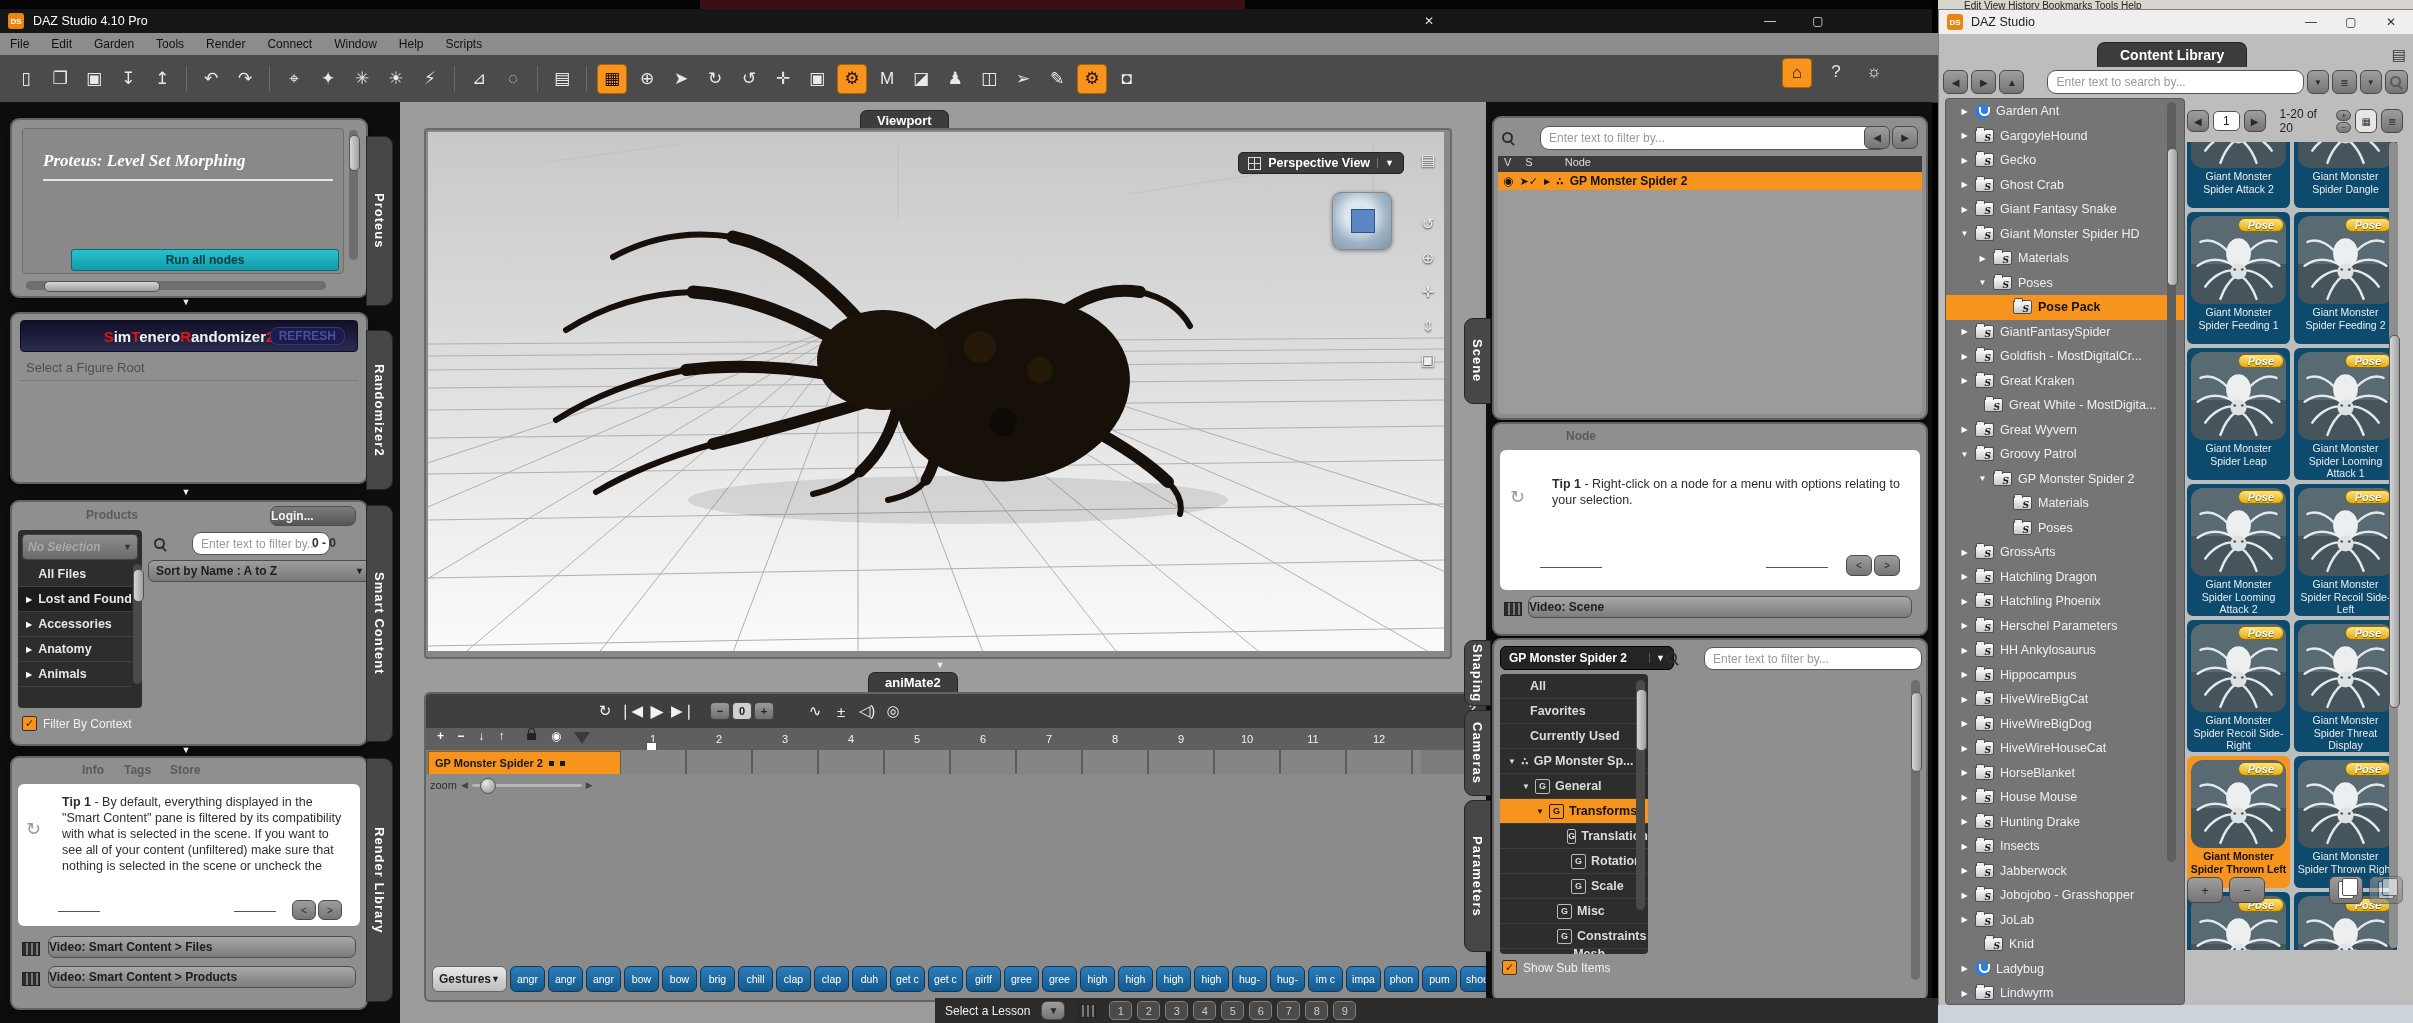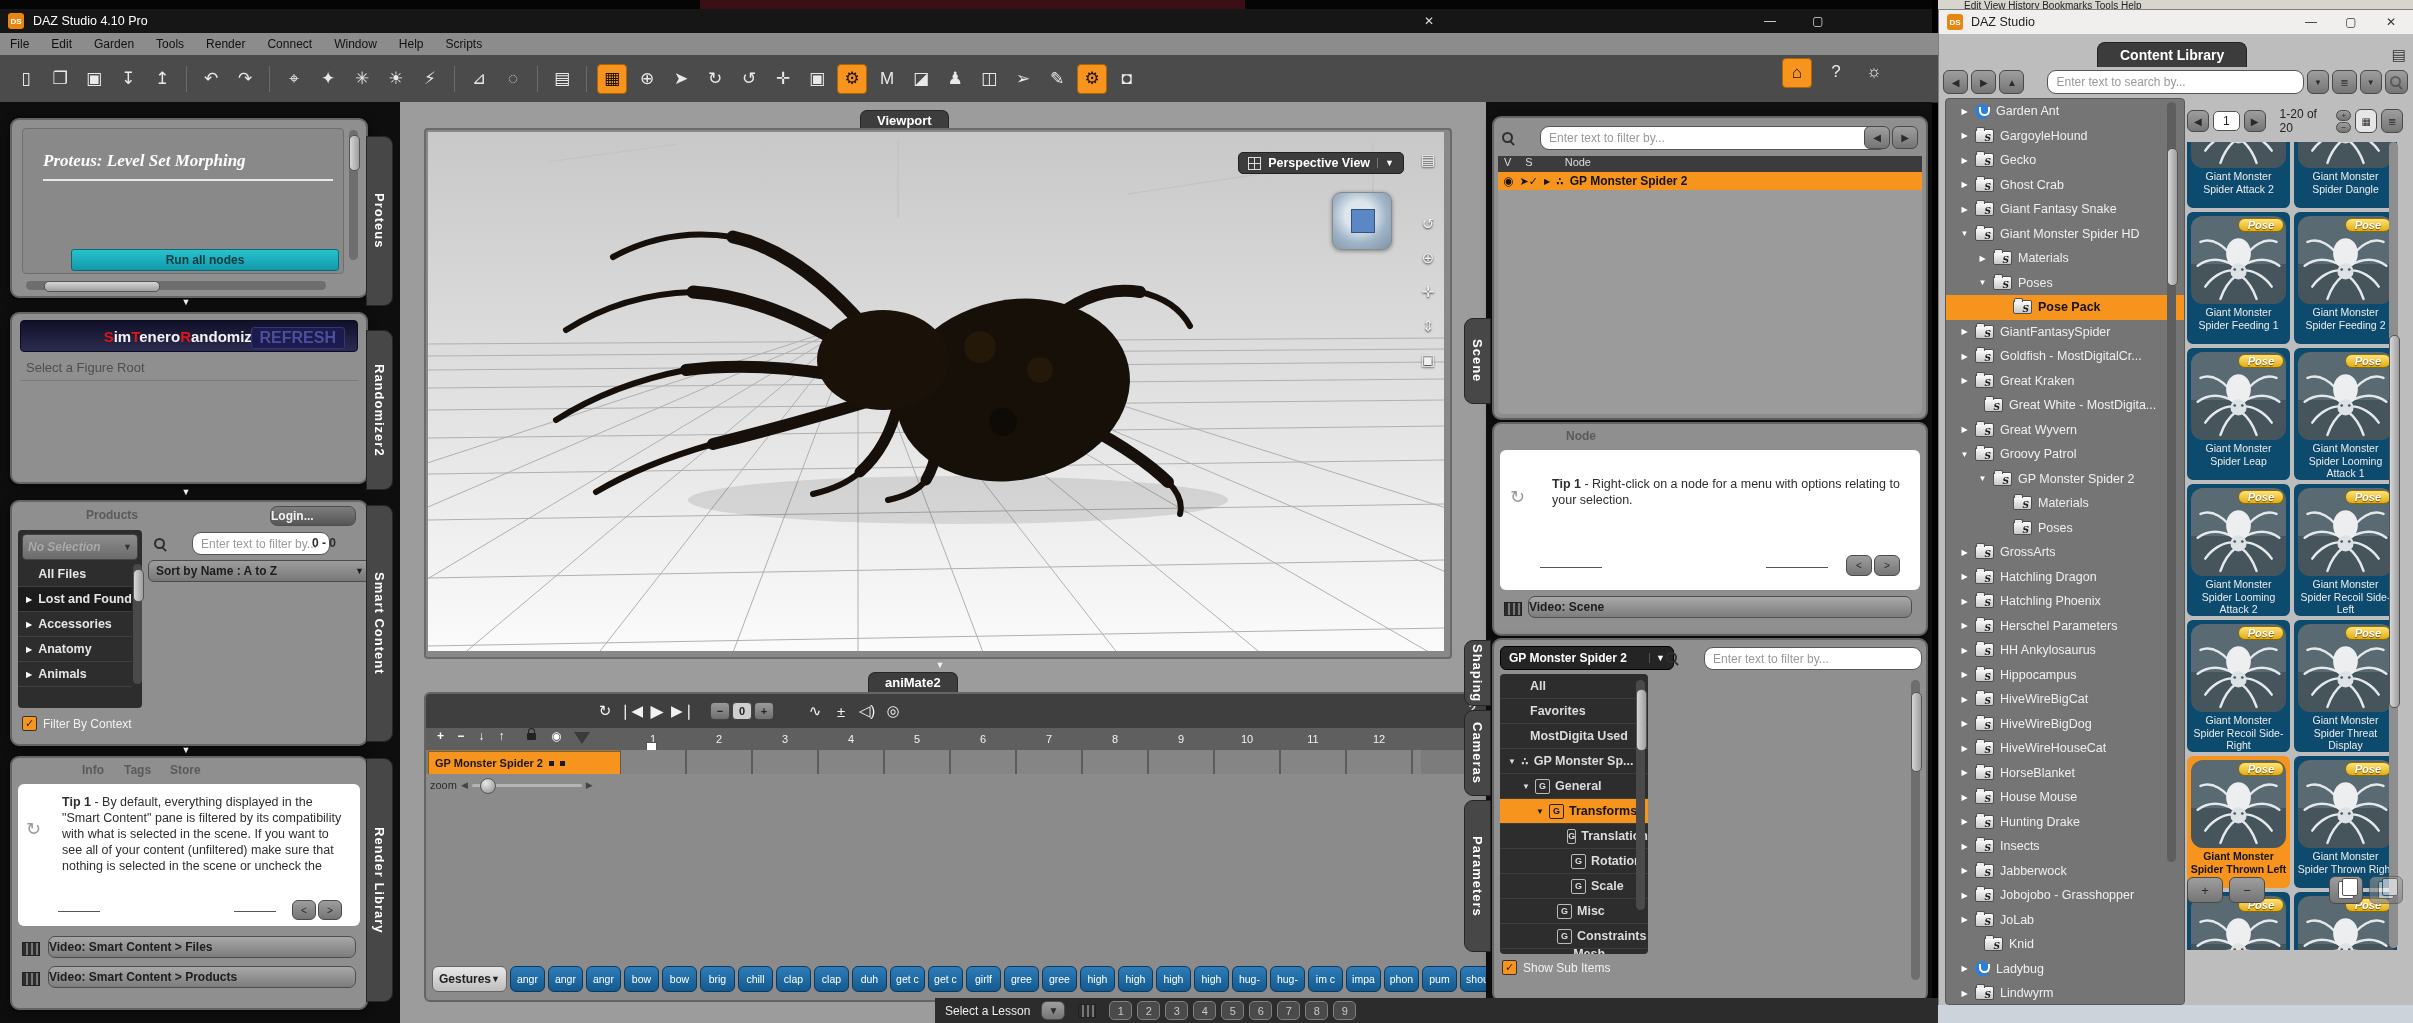--- a/index.html
+++ b/index.html
@@ -238,21 +238,21 @@
   <div class="scroll-v" style="right:8px;top:10px;height:130px">
       <span class="tv"></span>
     </div>
 </div>
 <div class="vtab r" style="left:366px;top:136px;height:168px">Proteus</div>
 <div class="divider" style="top:296px">▼</div>
 
 <div class="pane" style="left:10px;top:312px;width:354px;height:168px">
   <div class="abs navy" style="left:8px;top:6px;right:8px;height:30px;border-radius:4px;border:1px solid #0c0c22;display:flex;align-items:center;justify-content:center;font-weight:bold;font-size:15px">
     <span><span class="redL">S</span><span class="whtL">im</span><span class="redL">T</span><span class="whtL">enero</span><span class="redL">R</span><span class="whtL">andomizer</span><span class="redL">2</span></span>
-    <span class="abs" style="right:12px;top:6px;background:#1b1b4e;border:1px solid #35357a;border-radius:3px;color:#4e4e9a;font-weight:bold;font-size:16px;padding:1px 8px">REFRESH</span>
+    <span class="abs" style="right:12px;top:6px;background:#1b1b4e;border:1px solid #35357a;border-radius:8px;color:#4e4e9a;font-weight:bold;font-size:12px;padding:1px 8px">REFRESH</span>
   </div>
   <div class="abs" style="left:8px;top:40px;right:8px;height:26px;border-bottom:1px solid #7a7a7a;color:#4e4e4e;font-size:13px;display:flex;align-items:center;padding-left:6px">Select a Figure Root</div>
 </div>
 <div class="vtab r" style="left:366px;top:330px;height:158px">Randomizer2</div>
 <div class="divider" style="top:486px">▼</div>
 
 <div class="pane" style="left:10px;top:500px;width:354px;height:242px">
   <span class="otab abs" style="left:8px;top:4px">Files</span>
   <span class="gtab abs" style="left:66px;top:5px">Products</span>
   <span class="btn abs" style="left:258px;top:4px;width:84px;height:18px;line-height:18px;color:#f2f2f2;background:linear-gradient(#7d7d7d,#555)">Login...</span>
@@ -566,21 +566,21 @@
         <span>All</span>
       </div>
       <div class="prow" style="padding-left: 12px;">
         <span class="parw"></span>
         <span></span>
         <span>Favorites</span>
       </div>
       <div class="prow" style="padding-left: 12px;">
         <span class="parw"></span>
         <span></span>
-        <span>MostDigita Used</span>
+        <span>Currently Used</span>
       </div>
       <div class="prow" style="padding-left: 8px;">
         <span class="parw">▼</span>
         <span class="nico">∴</span>
         <span>GP Monster Sp...</span>
       </div>
       <div class="prow" style="padding-left: 22px;">
         <span class="parw">▼</span>
         <span class="gbox">G</span>
         <span>General</span>

